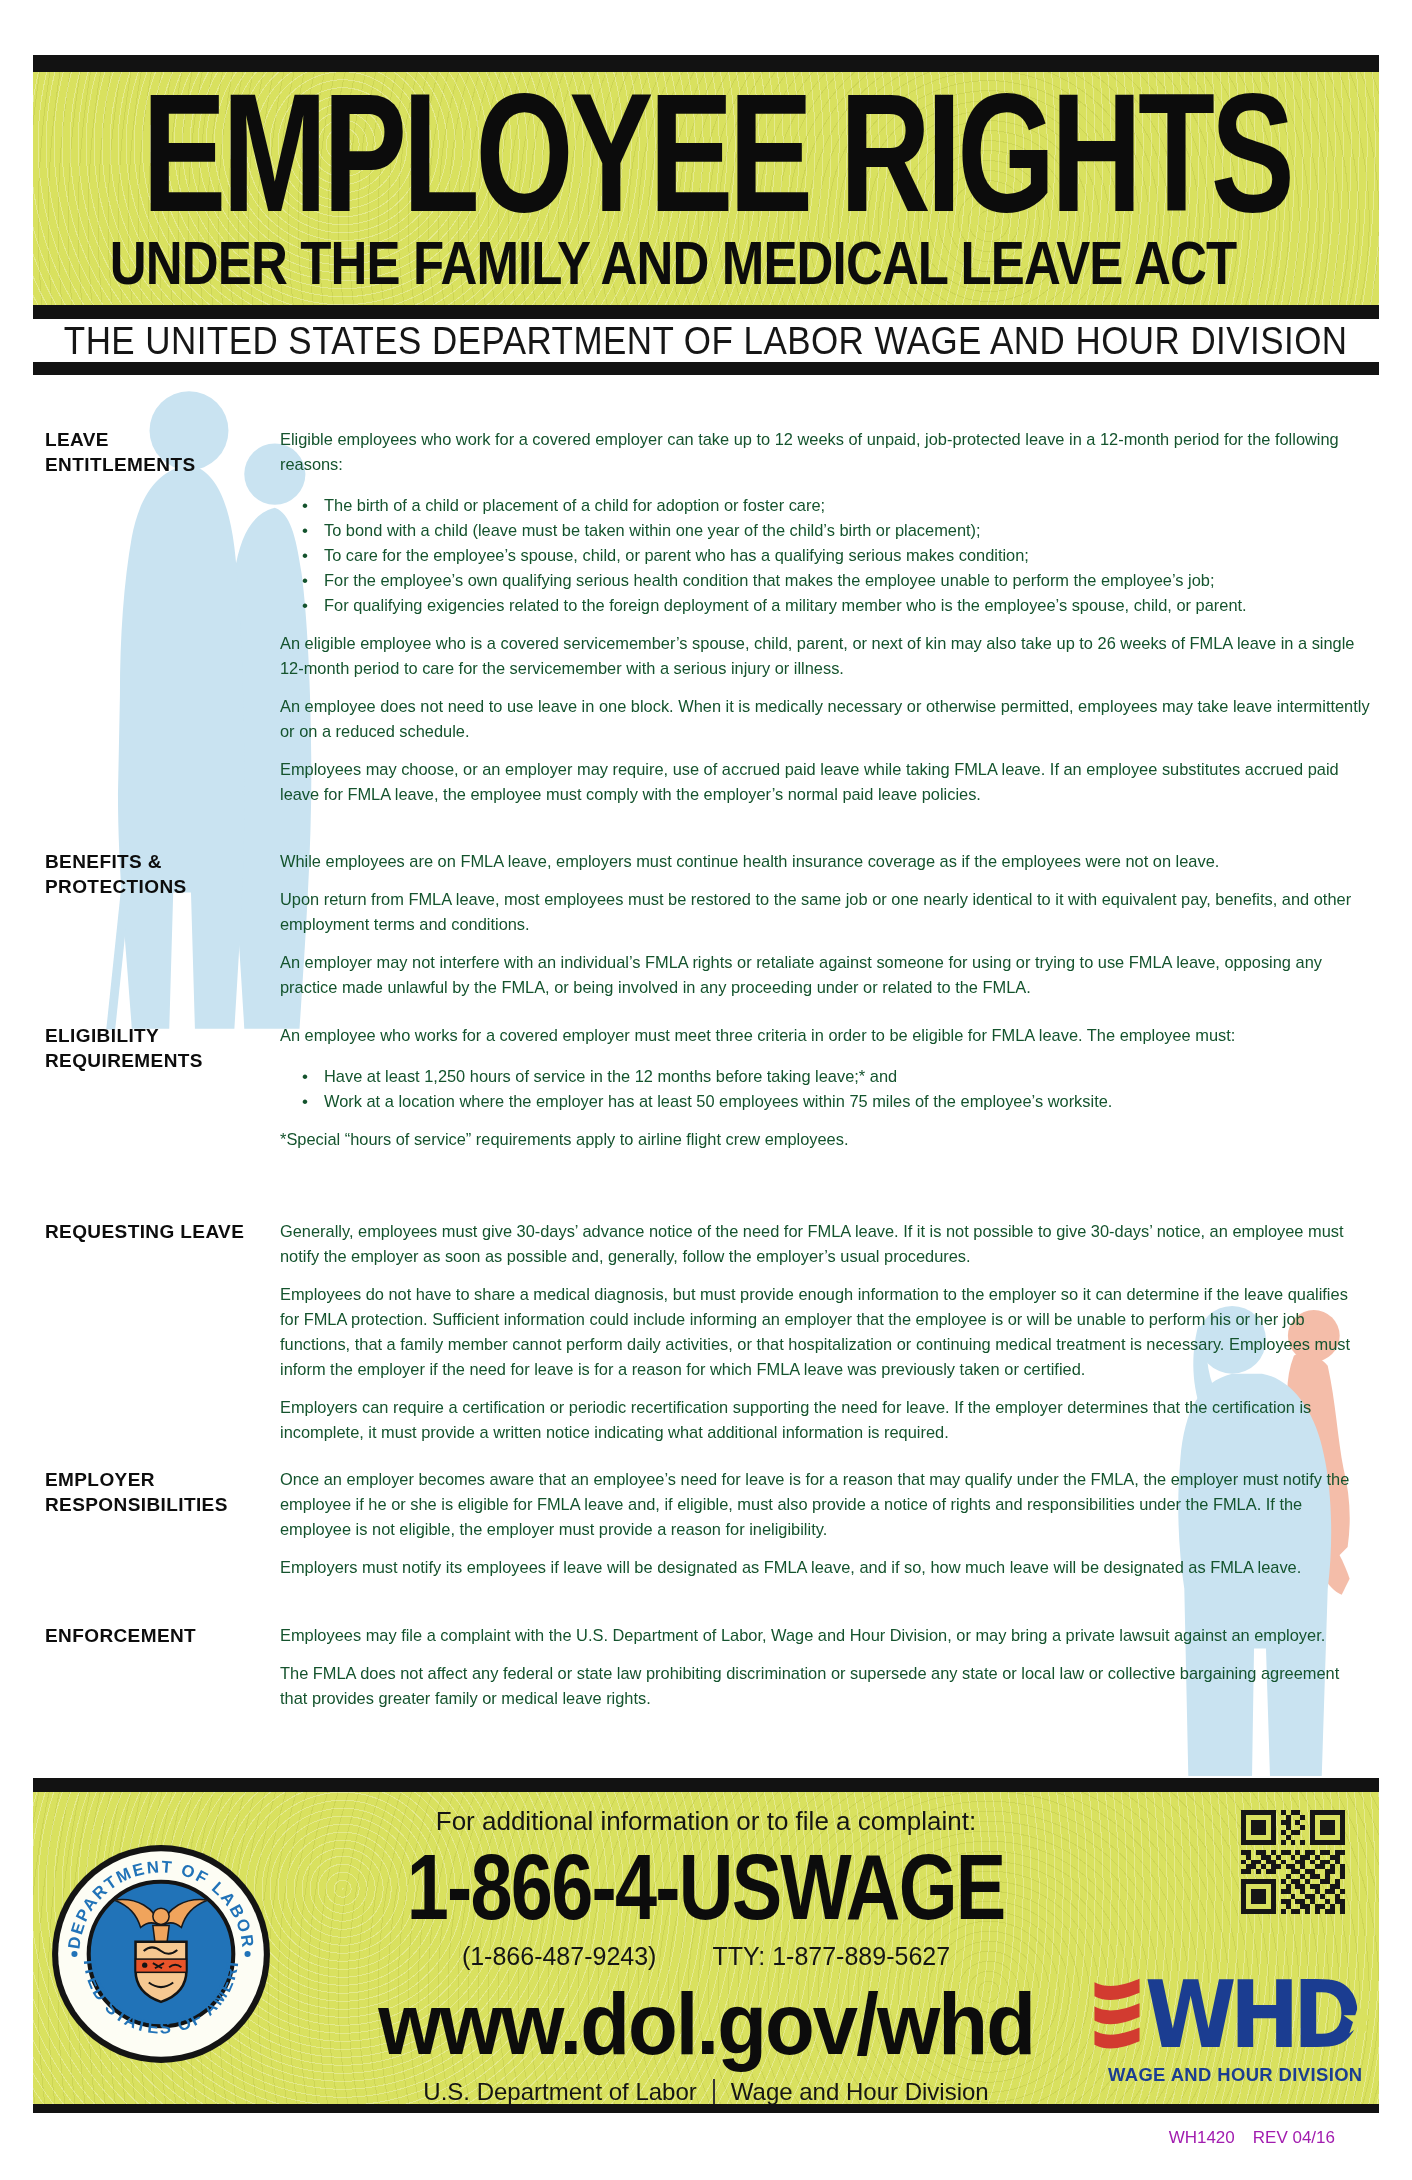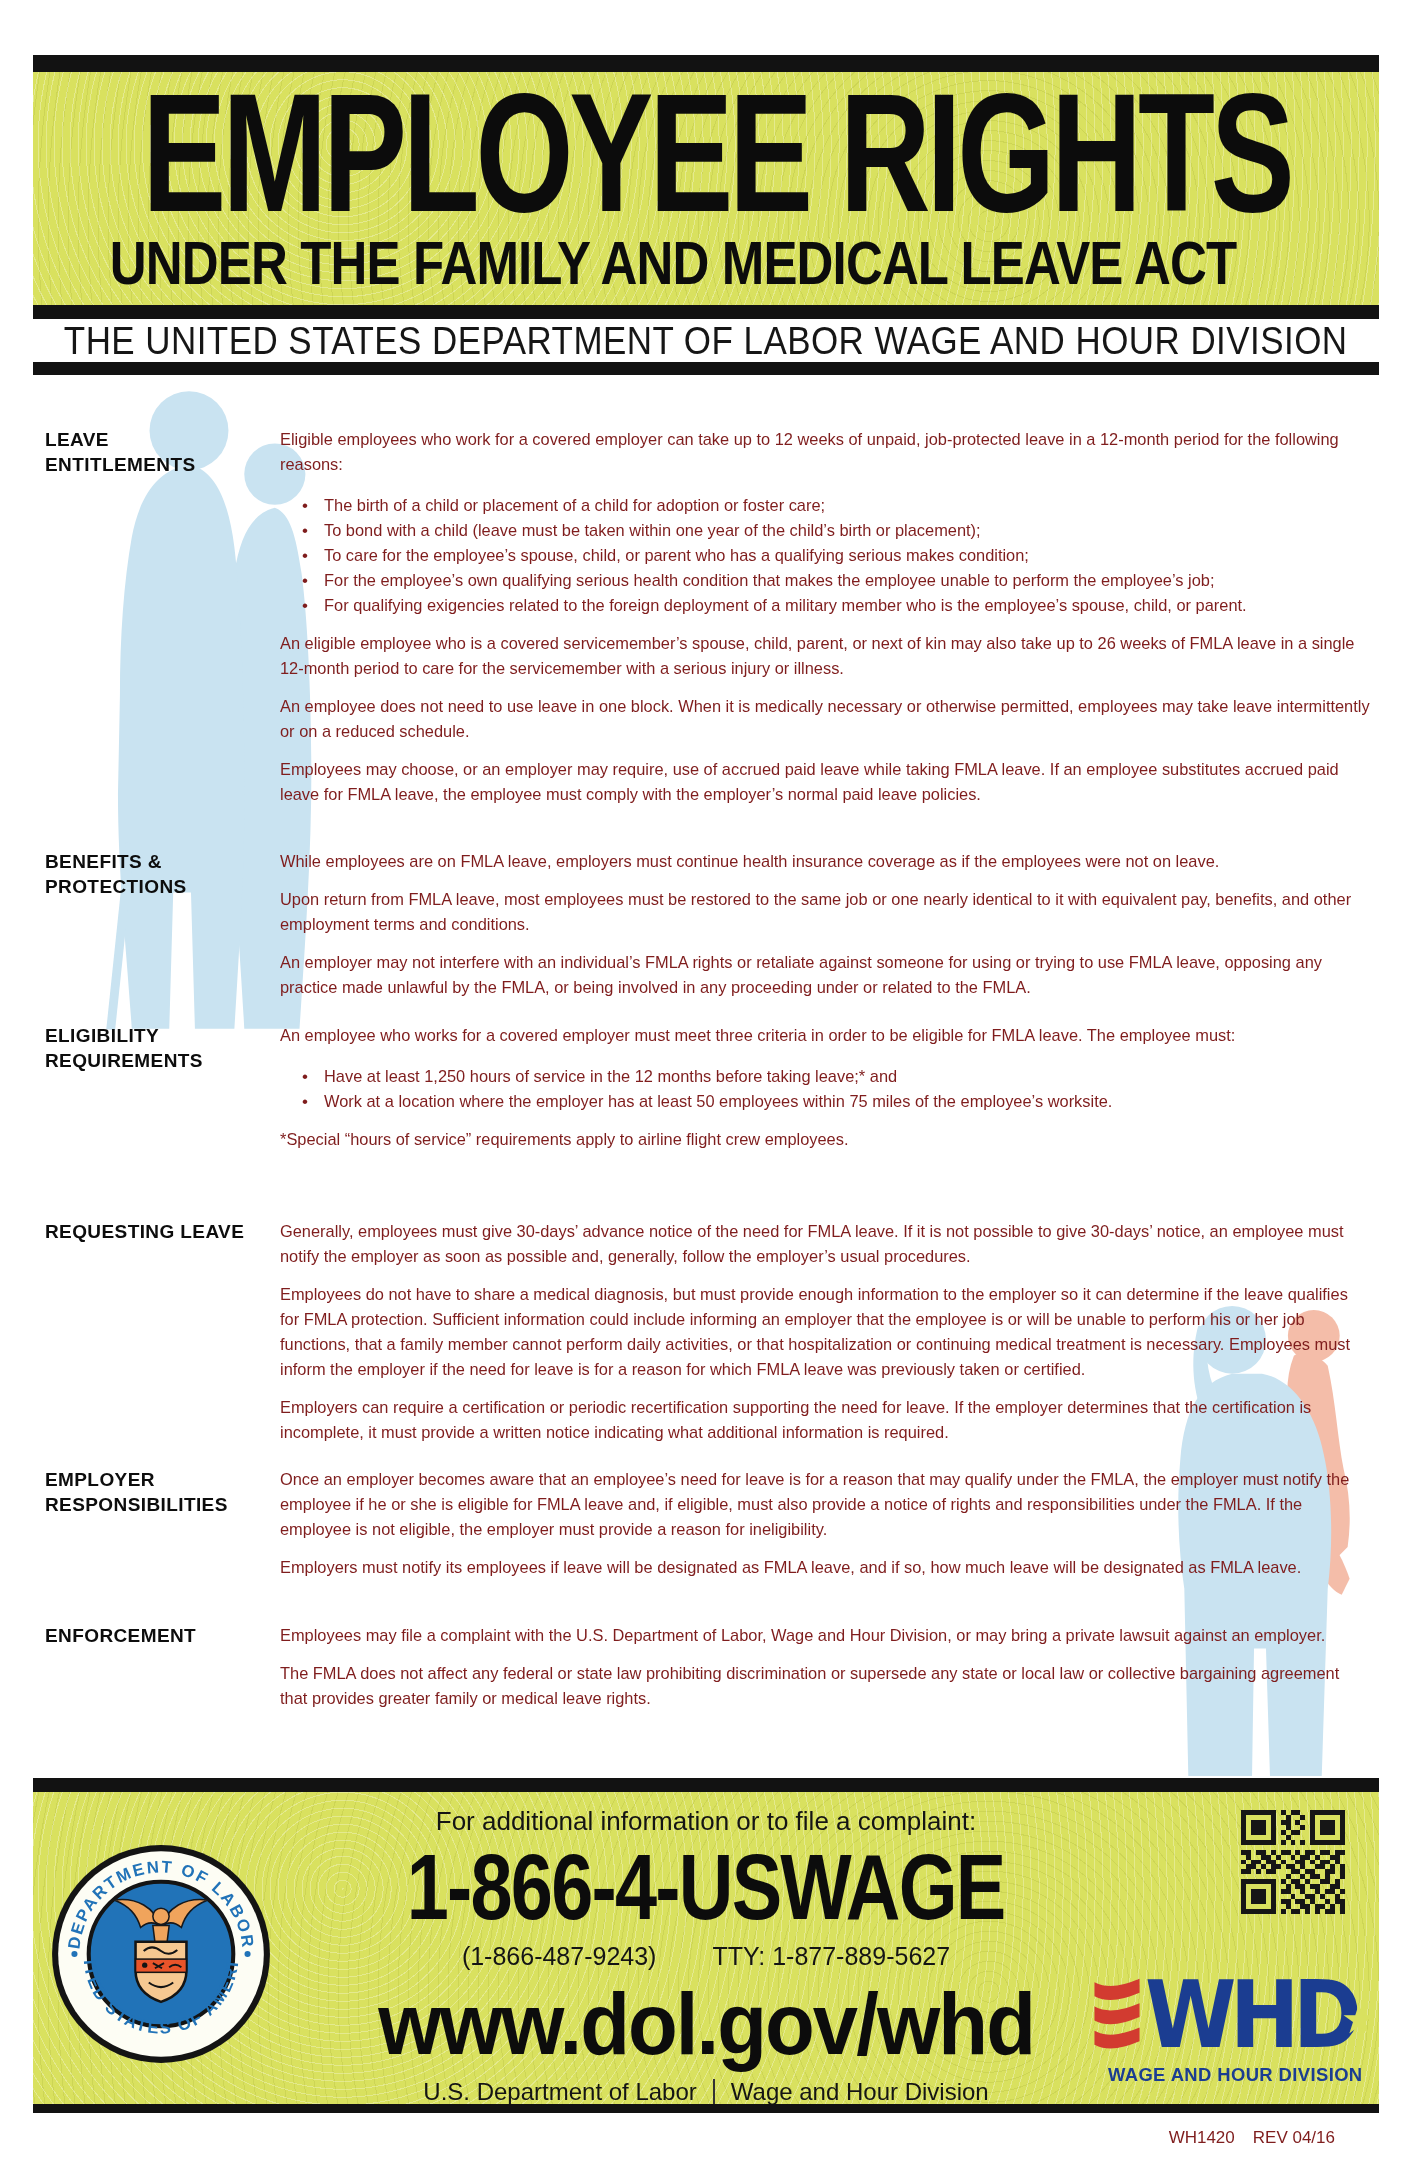--- a/index.html
+++ b/index.html
@@ -38,21 +38,21 @@
   .sil-left  { left:8px; top:2px; width:296px; height:656px; }
   .sil-right { right:0; top:915px; width:235px; height:488px; }
 
   .section { position:absolute; left:0; width:1346px; padding-left:12px; box-sizing:border-box;
              display:grid; grid-template-columns:235px 1090px; z-index:1; }
   .s1 { top:52px; } .s2 { top:474px; } .s3 { top:648px; }
   .s4 { top:844px; } .s5 { top:1092px; } .s6 { top:1248px; }
 
   .sec-heading { margin:0; font-size:19px; line-height:25px; font-weight:bold; letter-spacing:.4px;
                  color:#0d0d0d; padding-right:20px; }
-  .sec-content { font-size:16.4px; line-height:25px; color:#7f1d1d; }
+  .sec-content { font-size:16.4px; line-height:25px; color:#14532d; }
   .para { margin:0; }
   .para + .para, .bullets + .para, .footnote { margin-top:13px; }
   .bullets { list-style:none; margin:16px 0 8px 0; padding:0; max-width:1000px; }
   .bullet { position:relative; padding-left:44px; line-height:25px; }
   .bullet::before { content:"•"; position:absolute; left:22px; top:0; font-size:17px; }
 
   .footer { position:absolute; left:33px; top:1792px; width:1346px; height:312px; }
   .footer-center { position:absolute; left:168px; top:0; width:1010px; height:100%; text-align:center; }
   .info-line { margin-top:14px; font-size:26px; line-height:30px; color:#141414; }
   .phone-big .cond { font-size:86px; line-height:86px; font-weight:bold; letter-spacing:-2px;
@@ -78,21 +78,21 @@
   .whd-flag { width:52px; height:86px; margin-right:2px; margin-top:2px; }
   .whd-wordmark { position:relative; }
   .whd-text { font-family:"DejaVu Sans", sans-serif; font-weight:bold; font-size:92px; line-height:88px;
               letter-spacing:-7px; color:#1b3d91; display:inline-block; transform:scaleX(0.9);
               transform-origin:left center; }
   .whd-star { position:absolute; right:2px; top:27px; font-size:40px; line-height:40px; color:#d9e15f; }
   .whd-caption { margin-top:4px; }
   .whd-caption .cond { font-size:19px; line-height:22px; font-weight:bold; letter-spacing:.4px;
                        color:#1b3d91; transform:scaleX(0.97); }
 
-  .form-number { position:absolute; top:2128px; right:77px; font-size:17px; color:#7f1d1d; }
+  .form-number { position:absolute; top:2128px; right:77px; font-size:17px; color:#a21caf; }
   .fn-gap { display:inline-block; width:18px; }
 </style>
 </head>
 <body>
 
 <div class="page">
 
   <div class="bar bar-top"></div>
 
   <header class="masthead speckle">

